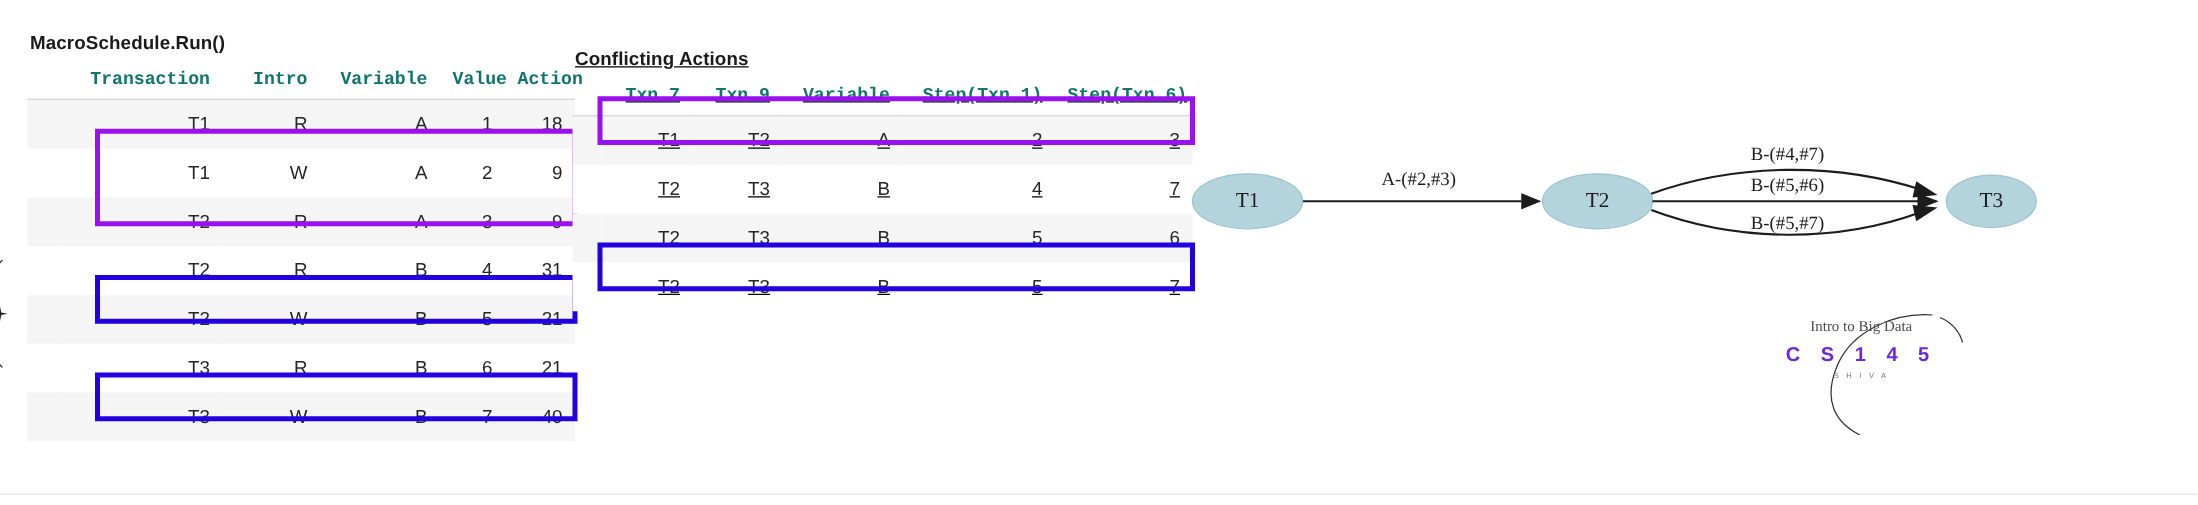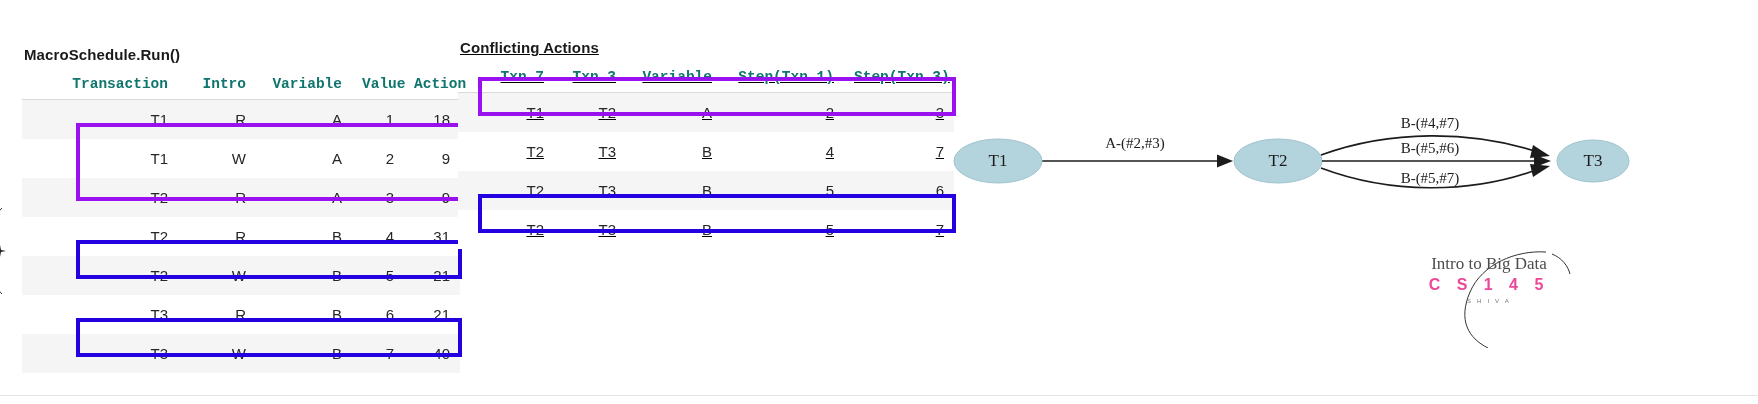--- a/index.html
+++ b/index.html
@@ -61,21 +61,20 @@
   .df tbody tr.even td { background: #ffffff; }
 
   
   .df th.idx, .df td.idx { width: 24px; padding-left: 0; padding-right: 0; }
 
   
   #panel-schedule {
     position: absolute;
     left: 22px;
     top: 26px;
-    margin-top: 20px;
   }
   #panel-schedule .panel-title { margin: 0 0 9px 2px; }
   #tbl-schedule { width: 404px; }
   #tbl-schedule col.c-txn   { width: 132px; }
   #tbl-schedule col.c-act   { width: 78px; }
   #tbl-schedule col.c-var   { width: 96px; }
   #tbl-schedule col.c-step  { width: 52px; }
   #tbl-schedule col.c-val   { width: 56px; }
 
   
@@ -136,35 +135,35 @@
     width: 170px;
     height: 110px;
   }
   #logo .logo-top {
     position: absolute;
     top: 16px;
     left: 0;
     width: 170px;
     text-align: center;
     font-family: "Liberation Serif", serif;
-    font-size: 17px;
+    font-size: 12px;
     color: #4d4d4d;
     white-space: nowrap;
   }
   #logo .logo-mid {
     position: absolute;
     top: 38px;
     left: 0;
     width: 170px;
     text-align: center;
     font-family: "Liberation Sans", sans-serif;
     font-weight: bold;
     font-size: 16px;
     letter-spacing: 6px;
-    color: #ec4899;
+    color: #6d28d9;
     white-space: nowrap;
   }
   #logo .logo-sub {
     position: absolute;
     top: 60px;
     left: 0;
     width: 170px;
     text-align: center;
     font-family: "Liberation Sans", sans-serif;
     font-size: 6px;
@@ -298,24 +297,24 @@
             <col class="c-t1">
             <col class="c-t2">
             <col class="c-var">
             <col class="c-s1">
             <col class="c-s2">
         </colgroup>
         <thead>
           <tr>
             <th class="idx"></th>
             <th>Txn 7</th>
-            <th>Txn 3</th>
+            <th>Txn 9</th>
             <th>Variable</th>
             <th>Step(Txn 1)</th>
-            <th>Step(Txn 3)</th>
+            <th>Step(Txn 6)</th>
           </tr>
         </thead>
         <tbody id="conflicts-body">
             <tr class="odd">
               <td class="idx"></td>
               <td>T1</td>
               <td>T2</td>
               <td>A</td>
               <td>2</td>
               <td>3</td>

